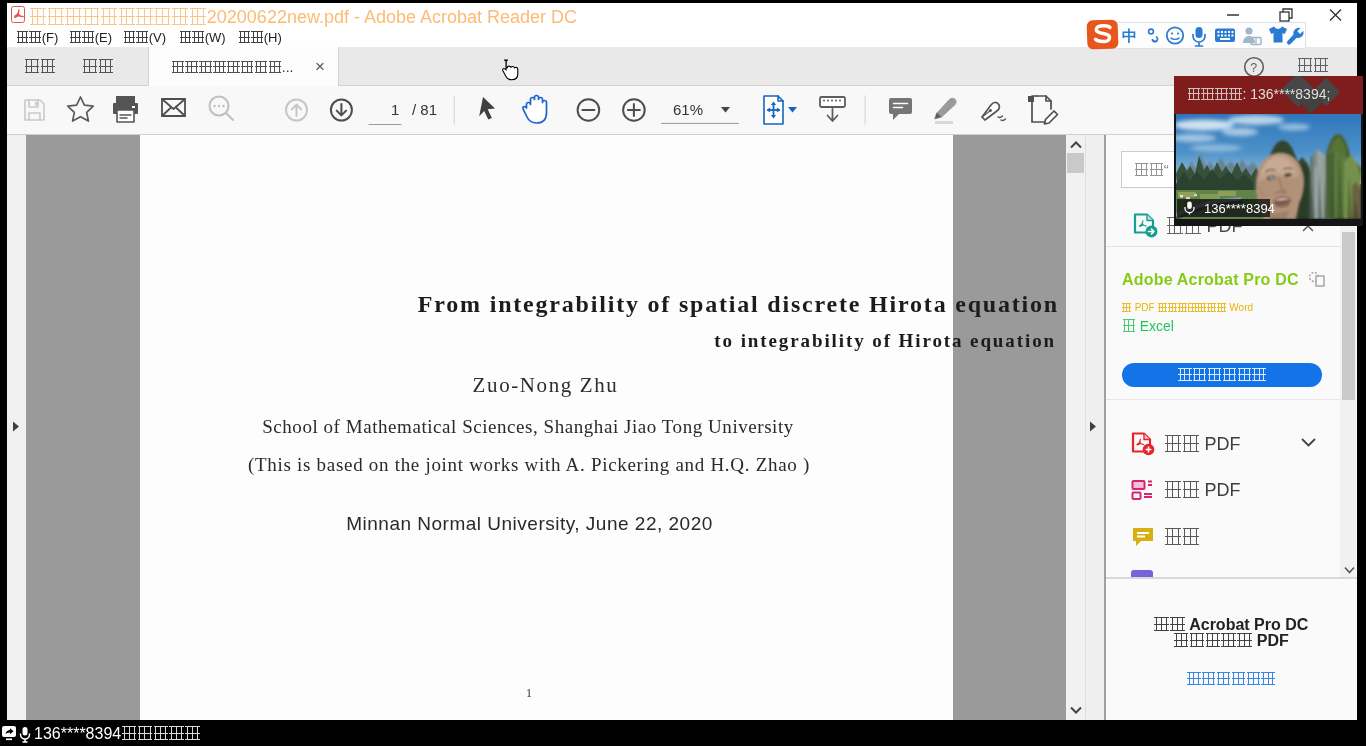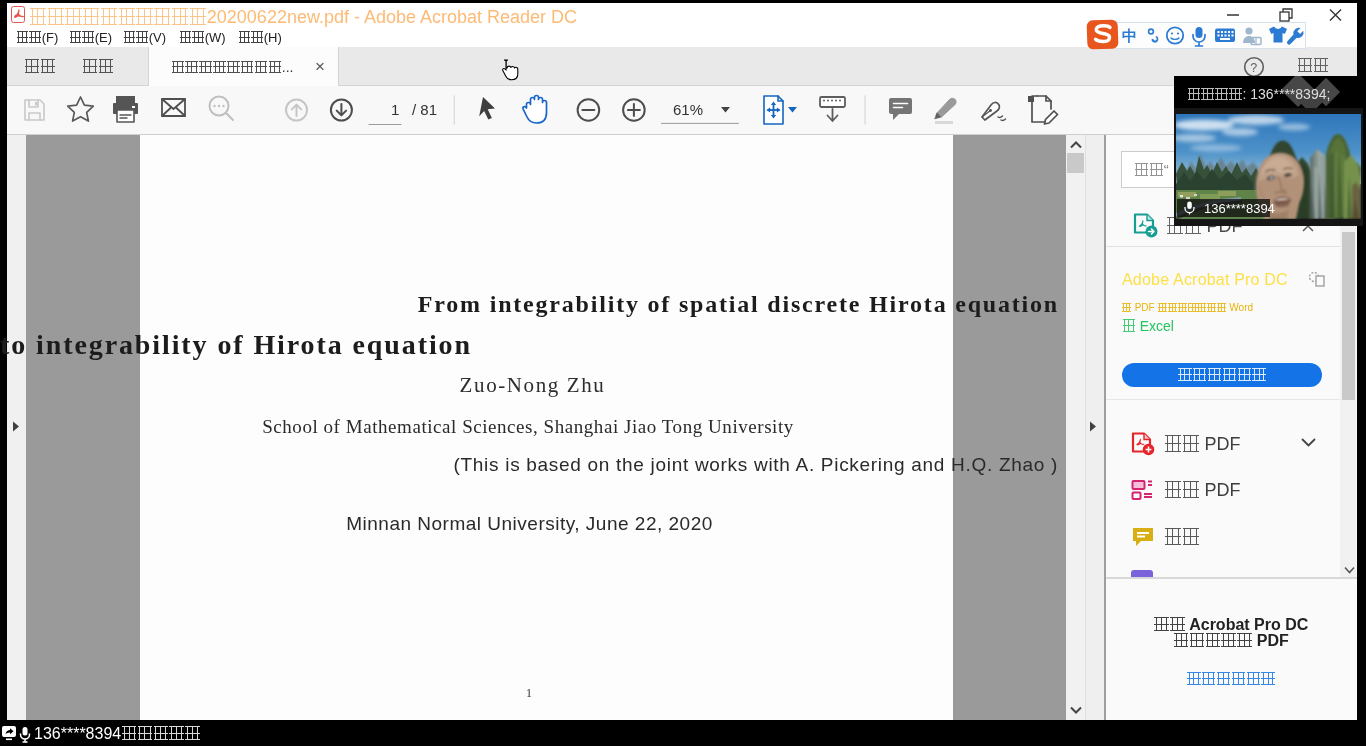--- a/index.html
+++ b/index.html
@@ -260,44 +260,44 @@
 <div class="t zh" style="left:179px;top:31px;font-size:13px;color:#222"><span class="g"></span><span class="g"></span>(W)</div>
 <div class="t zh" style="left:238px;top:31px;font-size:13px;color:#222"><span class="g"></span><span class="g"></span>(H)</div>
 
 <div class="t zh" style="left:24px;top:59px;font-size:16px;color:#3a3a3a"><span class="g"></span><span class="g"></span></div>
 <div class="t zh" style="left:82px;top:59px;font-size:16px;color:#3a3a3a"><span class="g"></span><span class="g"></span></div>
 <div class="t zh" style="left:171px;top:60px;font-size:14px;color:#333"><span class="g"></span><span class="g"></span><span class="g"></span><span class="g"></span><span class="g"></span><span class="g"></span><span class="g"></span><span class="g"></span>...</div>
 <div class="t" style="left:315px;top:58px;font-size:17px;color:#555">×</div>
 <div class="t zh" style="left:1297px;top:58px;font-size:16px;color:#4a4a4a"><span class="g"></span><span class="g"></span></div>
 
 <div class="t pgt" style="left:0px;top:292px;width:1059px;text-align:right;font-family:'Liberation Serif',serif;font-weight:bold;font-size:24px;letter-spacing:1.8px;color:#1c1c1c">From integrability of spatial discrete Hirota equation</div>
-<div class="t pgt" style="left:0px;top:331px;width:1056px;text-align:left;font-family:'Liberation Serif',serif;font-weight:bold;font-size:28px;letter-spacing:1.9px;color:#1c1c1c">to integrability of Hirota equation</div>
-<div class="t pgt" style="left:3px;top:375px;width:1059px;text-align:center;font-family:'Liberation Serif',serif;font-size:21px;letter-spacing:1.6px;color:#2e2e2e">Zuo-Nong Zhu</div>
+<div class="t pgt" style="left:0px;top:331px;width:1056px;text-align:right;font-family:'Liberation Serif',serif;font-weight:bold;font-size:19px;letter-spacing:1.9px;color:#1c1c1c">to integrability of Hirota equation</div>
+<div class="t pgt" style="left:16px;top:375px;width:1059px;text-align:center;font-family:'Liberation Serif',serif;font-size:21px;letter-spacing:1.6px;color:#2e2e2e">Zuo-Nong Zhu</div>
 <div class="t pgt" style="left:0px;top:417px;width:1056px;text-align:center;font-family:'Liberation Serif',serif;font-size:19px;letter-spacing:0.55px;color:#2a2a2a">School of Mathematical Sciences, Shanghai Jiao Tong University</div>
-<div class="t pgt" style="left:0px;top:455px;width:1058px;text-align:right;font-family:Liberation Sans, sans-serif;font-size:19px;letter-spacing:0.7px;color:#2a2a2a">(This is based on the joint works with A. Pickering and H.Q. Zhao )</div>
+<div class="t pgt" style="left:0px;top:455px;width:1058px;text-align:center;font-family:Liberation Serif, serif;font-size:19px;letter-spacing:0.7px;color:#2a2a2a">(This is based on the joint works with A. Pickering and H.Q. Zhao )</div>
 <div class="t pgt" style="left:0px;top:514px;width:1059px;text-align:center;font-family:Liberation Sans, sans-serif;font-size:19px;letter-spacing:0.5px;color:#2a2a2a">Minnan Normal University, June 22, 2020</div>
 <div class="t" style="left:526px;top:687px;font-family:'Liberation Serif',serif;font-size:12px;color:#333">1</div>
 
 <div class="abs" style="left:1121px;top:151px;width:220px;height:37px;background:#fff;border:1px solid #ccc;box-sizing:border-box"></div>
 <div class="t zh" style="left:1134px;top:162px;font-size:15px;color:#828282"><span class="g"></span><span class="g"></span>“</div>
 
 <svg class="abs" style="left:1133px;top:213px" width="25" height="25" viewBox="0 0 25 25">
  <path d="M2 1.5 h12 l6 6 v12 h-18 z" fill="none" stroke="#169e93" stroke-width="2.2" stroke-linejoin="round"></path>
  <path d="M14 1.5 v6 h6" fill="#b9e4e0" stroke="#169e93" stroke-width="1.4"></path>
  <path d="M6 13.5 c-.5-.8 1-1.7 2-2.3 .6-1.1 1.2-2.5 1.4-3.5 .1-.6.9-.6 1 0 .1.7-.2 1.9-.5 2.8 .4.7 1.1 1.4 1.7 1.7 1.1-.1 2.2 0 2.3.6 0 .7-1.3.7-2.3.4-.8-.3-1.5-.4-2.2-.3-.7.3-1.5.9-2.2 1.1 -.5.1-.9-.2-1.2-.5z" fill="#169e93"></path>
  <circle cx="18.5" cy="18.5" r="6" fill="#169e93"></circle>
  <path d="M15.5 18.5 h5 m-2 -2.4 l2.4 2.4 -2.4 2.4" stroke="#fff" stroke-width="1.5" fill="none" stroke-linecap="round"></path>
 </svg>
 <div class="t zh" style="left:1166px;top:217px;font-size:18px;color:#4a4a4a"><span class="g"></span><span class="g"></span> PDF</div>
 <svg class="abs" style="left:1301px;top:219px" width="14" height="14" viewBox="0 0 14 14">
     <path d="M2 2 l10 10 M12 2 l-10 10" stroke="#585858" stroke-width="1.5"></path>
   </svg>
 <div class="abs" style="left:1106px;top:246px;width:236px;height:1px;background:#e2e2e2"></div>
 
-<div class="t" style="left:1122px;top:272px;font-size:16px;font-weight:normal;color:#fde047;letter-spacing:0.2px">Adobe Acrobat Pro DC</div>
+<div class="t" style="left:1122px;top:272px;font-size:16px;font-weight:bold;color:#84cc16;letter-spacing:0.2px">Adobe Acrobat Pro DC</div>
 <svg class="abs" style="left:1308px;top:271px" width="19" height="17" viewBox="0 0 19 17">
  <g fill="none" stroke="#9a9a9a" stroke-width="1.3">
   <circle cx="6" cy="6" r="4.5" stroke-dasharray="2 1.6"></circle>
   <rect x="8" y="5" width="8" height="10" fill="#fafafa"></rect>
  </g>
 </svg>
 <div class="t zh" style="left:1122px;top:303px;font-size:10px;color:#eab308"><span class="g"></span> PDF <span class="g"></span><span class="g"></span><span class="g"></span><span class="g"></span><span class="g"></span><span class="g"></span><span class="g"></span> Word</div>
 <div class="t zh" style="left:1122px;top:318.5px;font-size:14px;color:#22c55e"><span class="g"></span> Excel</div>
 <div class="abs zh" style="left:1122px;top:363px;width:200px;height:24px;background:#1473e6;border-radius:12px;color:#fff;font-size:15px;text-align:center;line-height:24px"><span class="g"></span><span class="g"></span><span class="g"></span><span class="g"></span><span class="g"></span><span class="g"></span></div>
 <div class="abs" style="left:1106px;top:399px;width:236px;height:1px;background:#e6e6e6"></div>
@@ -344,21 +344,21 @@
  <path d="M3.5 8 c.5-2.5 2.5-4 4.5-4 l0-1.8 3.5 3 -3.5 3 0-1.8 c-2 0-3.5.8-4.5 1.6z" fill="#000"></path>
  <rect x="4" y="12.5" width="6" height="1.6" fill="#fff"></rect>
  <g fill="none" stroke="#fff" stroke-width="1.5">
   <rect x="20.5" y="1" width="5" height="8.5" rx="2.5" fill="#fff" stroke="none"></rect>
   <path d="M18.5 7.5 v1 a4.5 4.5 0 0 0 9 0 v-1 M23 13.5 v2.5 M20.5 16 h5"></path>
  </g>
 </svg>
 <div class="t zh" style="left:34px;top:726px;font-size:16px;color:#fff">136****8394<span class="g"></span><span class="g"></span><span class="g"></span><span class="g"></span><span class="g"></span></div>
 
 <div class="abs" style="left:1174px;top:76px;width:189px;height:150px;background:#151515">
- <div class="abs" style="left:0;top:0;width:189px;height:32px;background:#000000;overflow:hidden">
+ <div class="abs" style="left:0;top:0;width:189px;height:38px;background:#7f1d1d;overflow:hidden">
   <svg class="abs" style="left:104px;top:-6px" width="85" height="50" viewBox="0 0 85 50">
    <g fill="#474747">
           <rect x="8" y="8" width="24" height="24" transform="rotate(45 20 20)"></rect>
           <rect x="38" y="12" width="20" height="20" transform="rotate(45 48 22)"></rect>
         </g>
    <g fill="#414141">
           <rect x="24" y="22" width="18" height="18" transform="rotate(45 33 31)"></rect>
         </g>
   </svg>
   <div class="t zh" style="left:13px;top:11px;font-size:14px;color:#dedede"><span class="g"></span><span class="g"></span><span class="g"></span><span class="g"></span>: 136****8394;</div>

